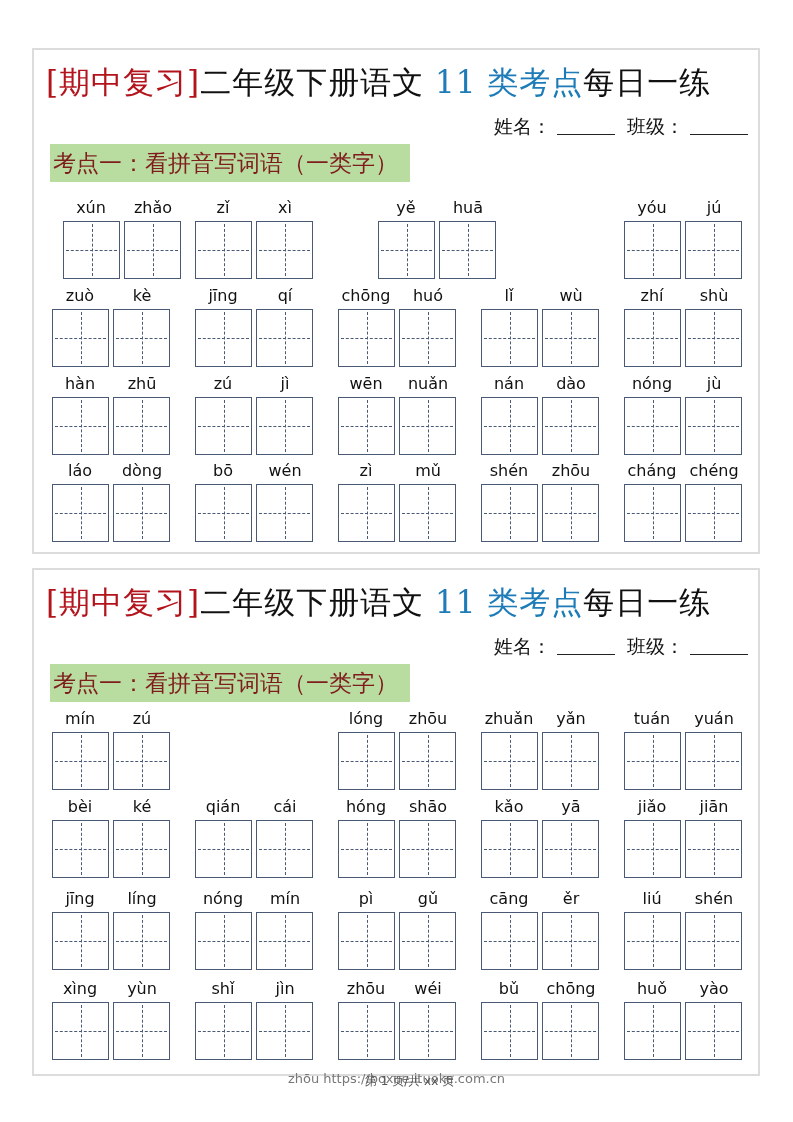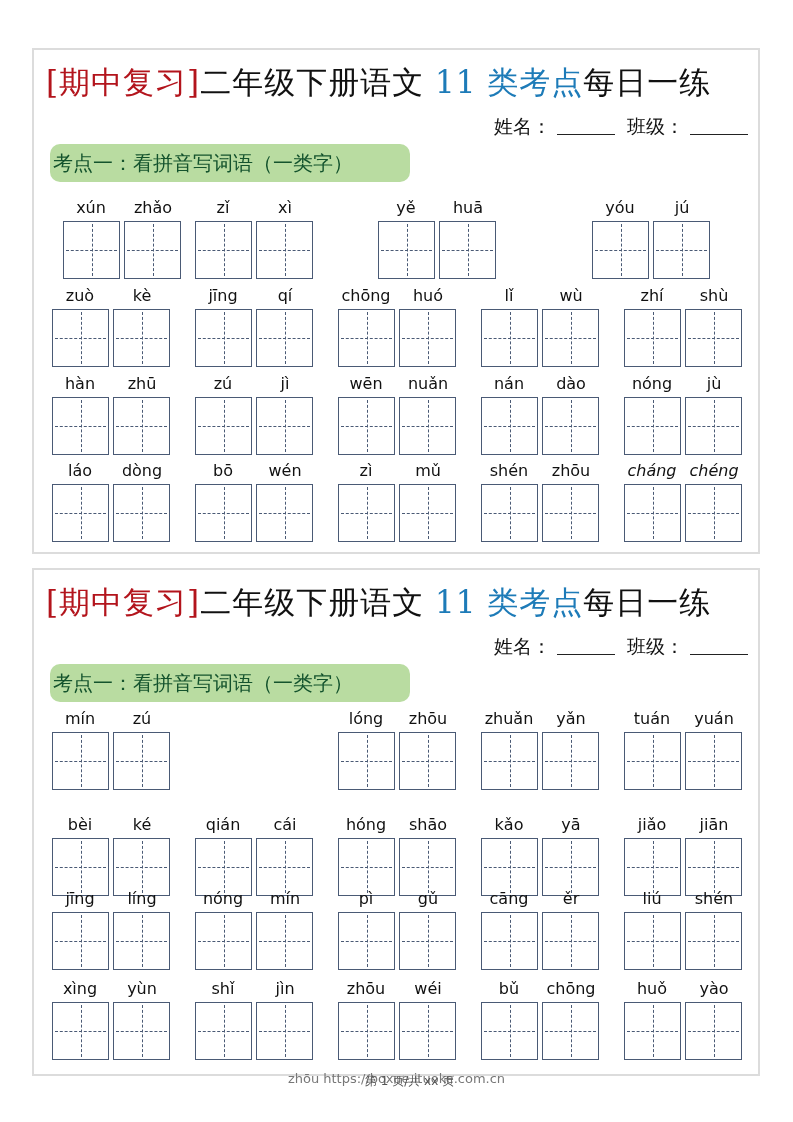--- a/index.html
+++ b/index.html
@@ -24,22 +24,22 @@
     position:absolute; right:10px; top:64px; font-family:"DejaVu Serif", serif;
     font-size:19px; color:#111; white-space:nowrap;
   }
   .fields .blank {
     display:inline-block; width:58px; border-bottom:1px solid #222; margin:0 12px 0 6px;
     vertical-align:-2px; height:16px;
   }
   .fields .blank.last { margin-right:0; }
   .section {
     position:absolute; left:16px; top:94px; width:360px; height:38px;
-    background:#b9dca1; font-family:"DejaVu Serif", serif; font-size:20px; color:#14532d;
-    line-height:38px; padding-left:3px; box-sizing:border-box; white-space:nowrap;border-radius:10px;
+    background:#b9dca1; font-family:"DejaVu Serif", serif; font-size:23px; color:#7f1d1d;
+    line-height:38px; padding-left:3px; box-sizing:border-box; white-space:nowrap;
   }
   .grid { position:absolute; left:0; top:0; width:100%; height:100%; }
   .row { position:absolute; left:0; width:100%; height:88px; }
   .pair { position:absolute; width:120px; height:84px; }
   .py {
     position:absolute; top:0; width:60px; text-align:center;
     font-family:"DejaVu Sans", sans-serif; font-size:16px; color:#111; white-space:nowrap;
   }
   .py.l { left:-2px; }
   .py.r { left:60px; }
@@ -89,21 +89,21 @@
           <div class="box l"></div>
           <div class="py r">xì</div>
           <div class="box r"></div>
         </div>
         <div class="pair" style="left: 300px; margin-left: 44px;">
           <div class="py l">yě</div>
           <div class="box l"></div>
           <div class="py r">huā</div>
           <div class="box r"></div>
         </div>
-        <div class="pair" style="left: 558px;">
+        <div class="pair" style="left: 590px;">
           <div class="py l">yóu</div>
           <div class="box l"></div>
           <div class="py r">jú</div>
           <div class="box r"></div>
         </div>
       </div>
       <div class="row" style="top: 236px;">
         <div class="pair" style="left: 18px;">
           <div class="py l">zuò</div>
           <div class="box l"></div>
@@ -185,21 +185,21 @@
           <div class="box l"></div>
           <div class="py r">mǔ</div>
           <div class="box r"></div>
         </div>
         <div class="pair" style="left: 447px;">
           <div class="py l">shén</div>
           <div class="box l"></div>
           <div class="py r">zhōu</div>
           <div class="box r"></div>
         </div>
-        <div class="pair" style="left: 590px; font-style: italic;">
+        <div class="pair" style="left: 590px;">
           <div class="py l">cháng</div>
           <div class="box l"></div>
           <div class="py r">chéng</div>
           <div class="box r"></div>
         </div>
       </div>
     </div>
 </div>
 
 <div class="card card-2">
@@ -230,21 +230,21 @@
           <div class="py r">yǎn</div>
           <div class="box r"></div>
         </div>
         <div class="pair" style="left: 590px;">
           <div class="py l">tuán</div>
           <div class="box l"></div>
           <div class="py r">yuán</div>
           <div class="box r"></div>
         </div>
       </div>
-      <div class="row" style="top: 245px;">
+      <div class="row" style="top: 227px;">
         <div class="pair" style="left: 18px;">
           <div class="py l">bèi</div>
           <div class="box l"></div>
           <div class="py r">ké</div>
           <div class="box r"></div>
         </div>
         <div class="pair" style="left: 161px;">
           <div class="py l">qián</div>
           <div class="box l"></div>
           <div class="py r">cái</div>

